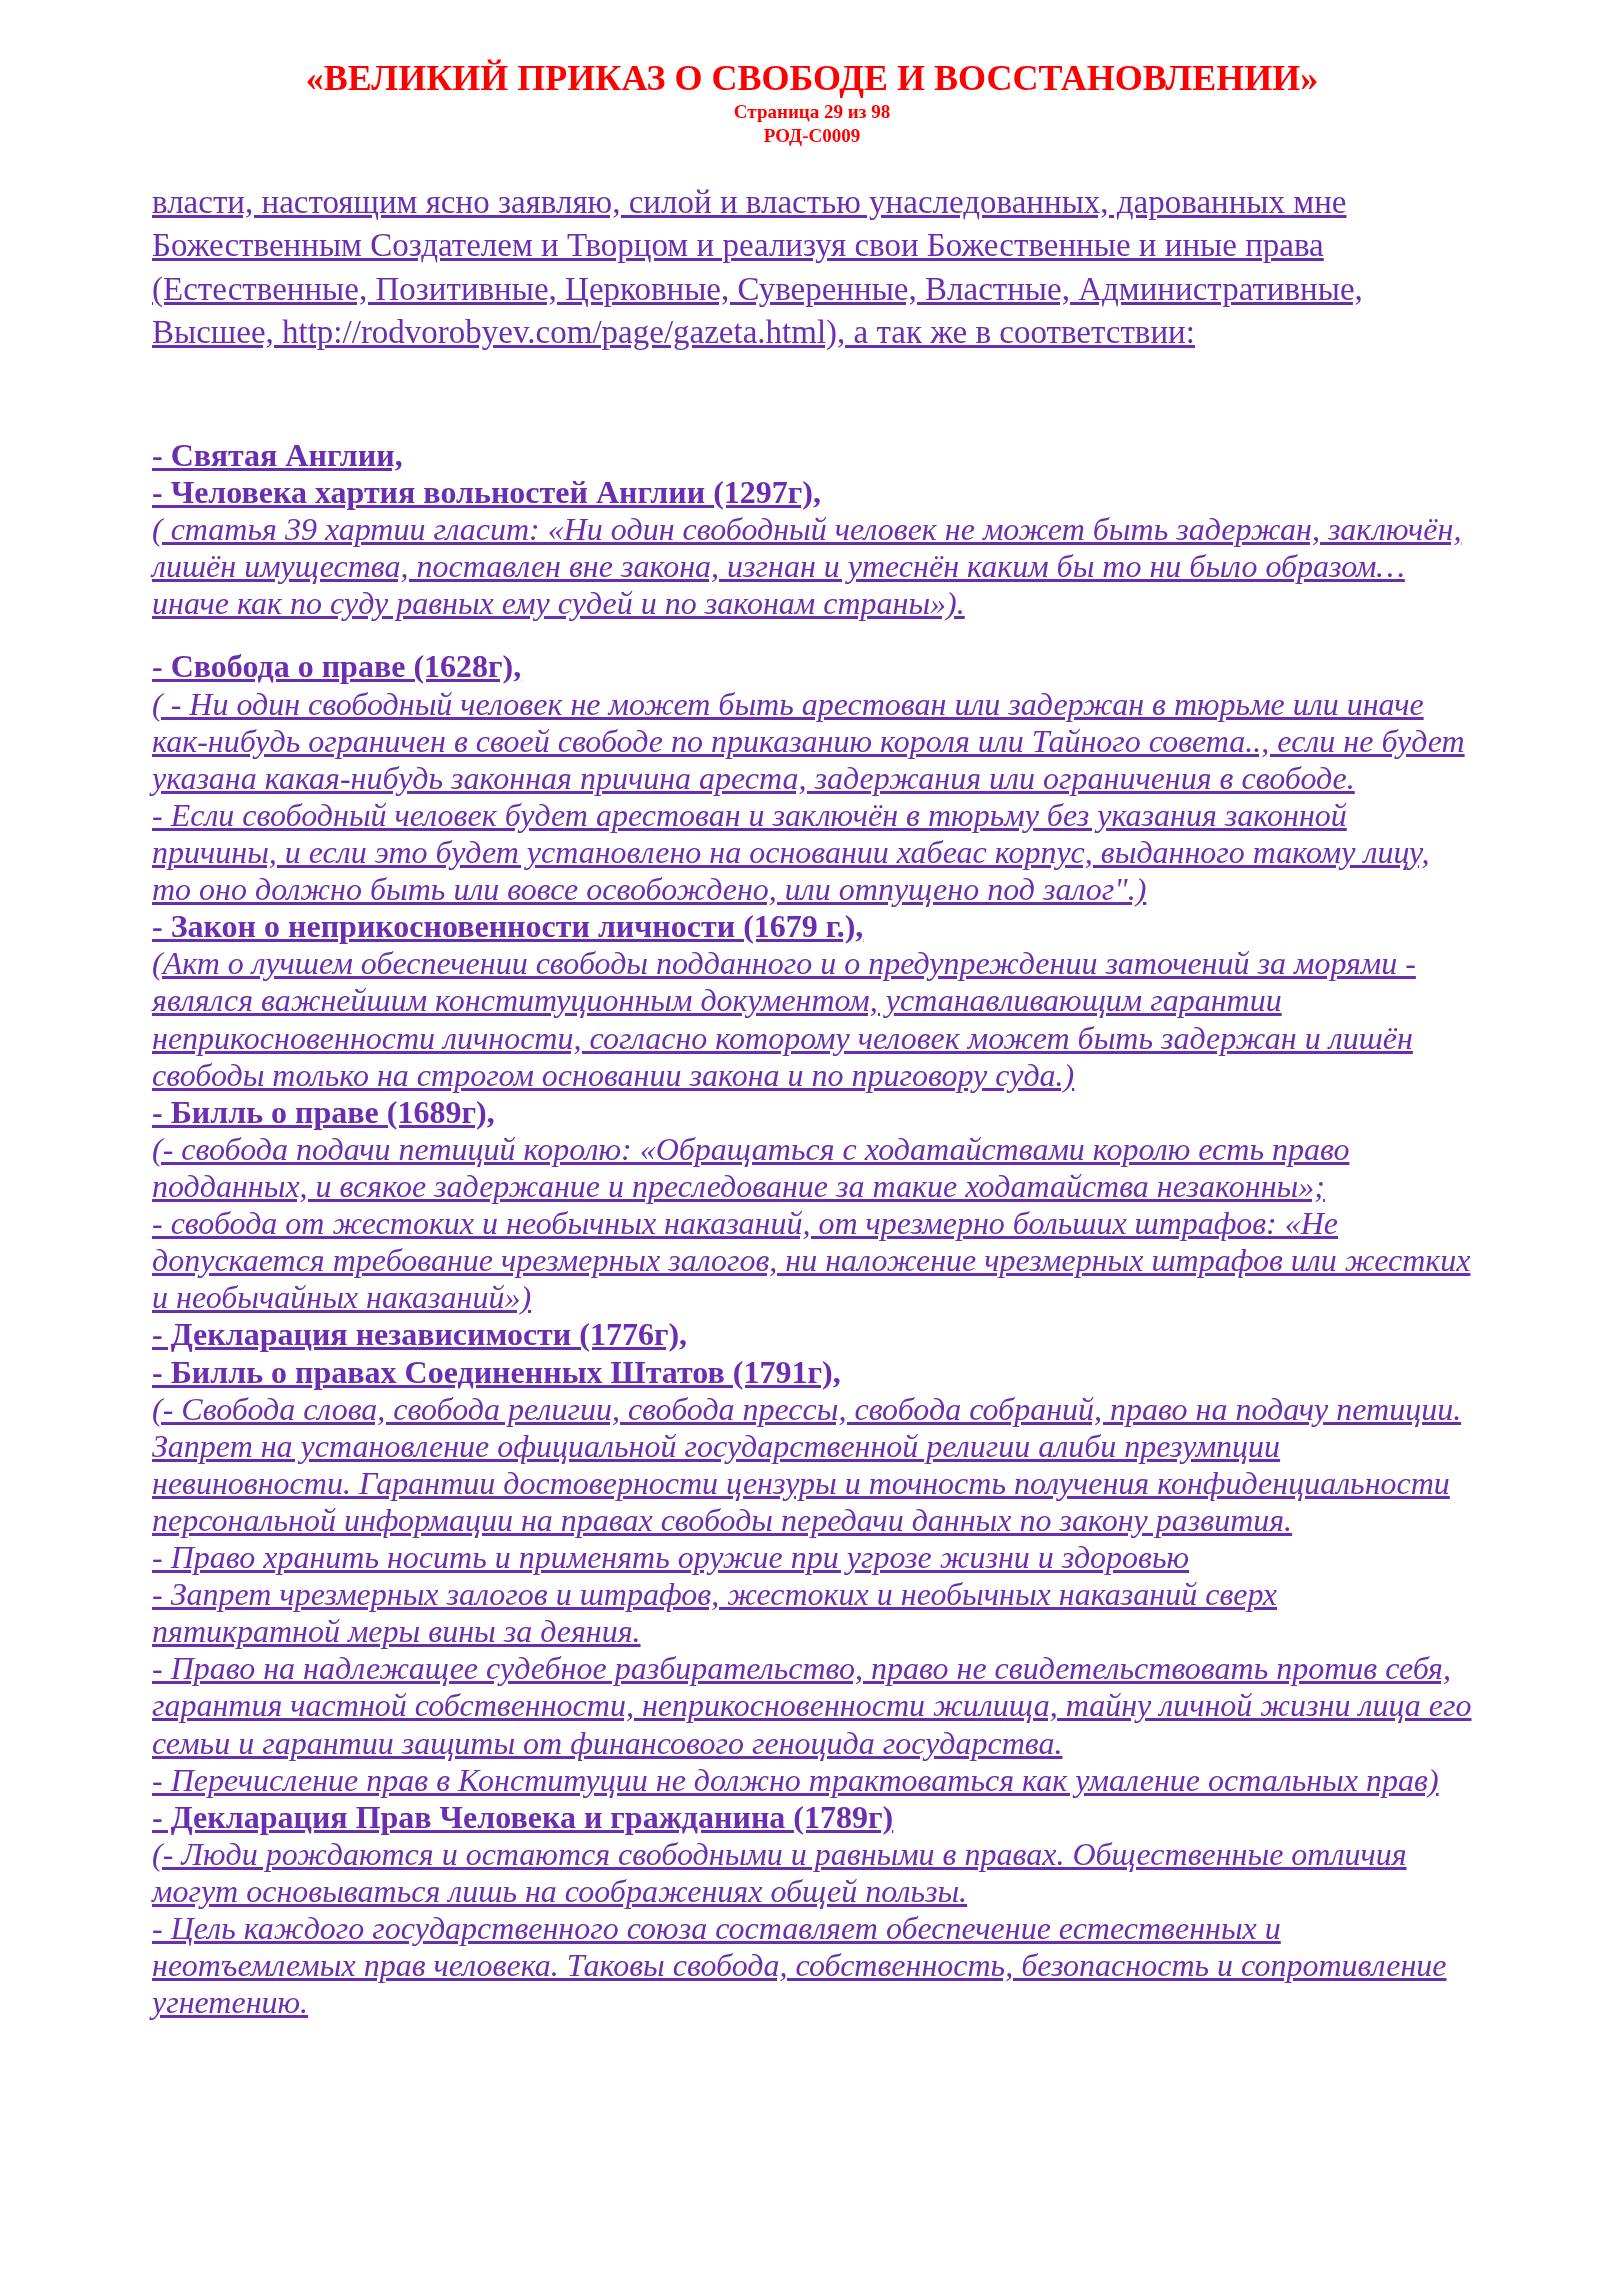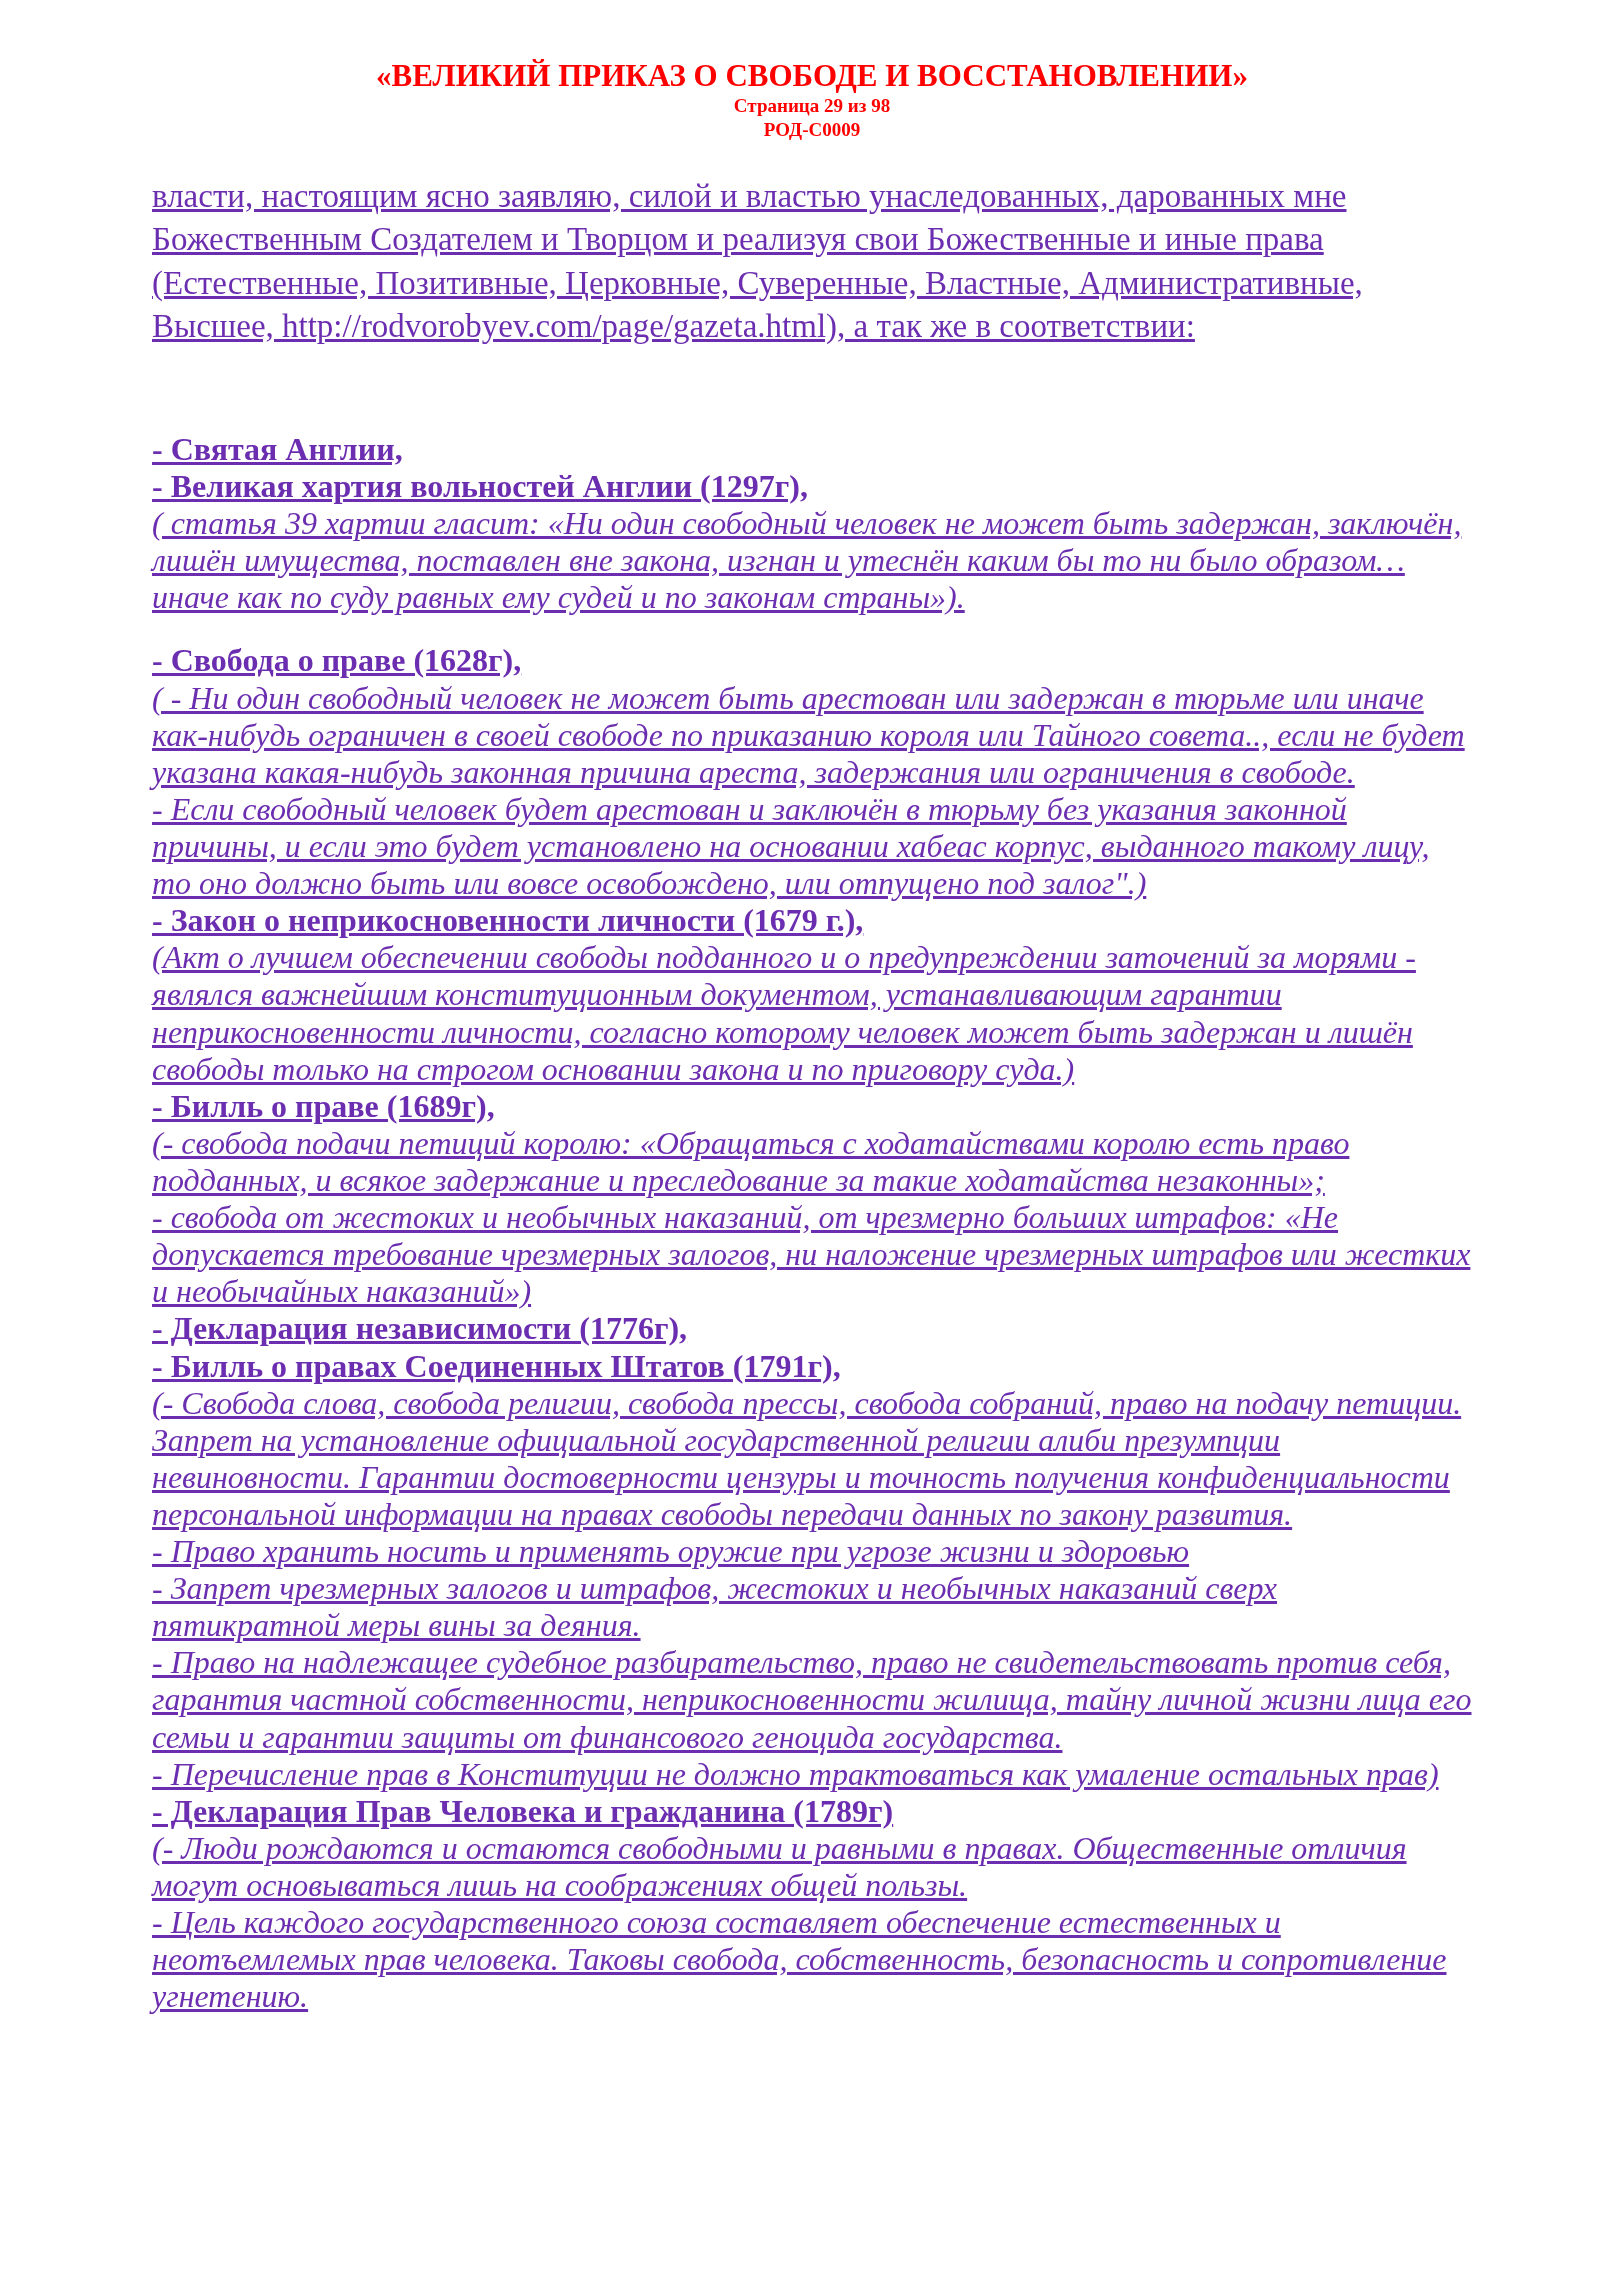--- a/index.html
+++ b/index.html
@@ -10,21 +10,21 @@
     background:#ffffff;
     padding:57px 149px 59px 152px;
     font-family:"Liberation Serif","DejaVu Serif",serif;
     color:#6c2eb0;
   }
   .header{
     text-align:center;
     color:#ff0000;
     font-weight:bold;
   }
-  .title{font-size:31px;line-height:1.2;}
+  .title{font-size:36px;line-height:1.2;}
   .subtitle{font-size:19px;line-height:1.25;}
   .doc-body{
     margin-top:33px;
     font-size:32px;
     line-height:1.16;
   }
   p{margin:0;text-decoration:underline;}
   .intro{
     font-size:33px;
     line-height:1.32;
@@ -42,21 +42,21 @@
   <div class="header">
     <div class="title">«ВЕЛИКИЙ ПРИКАЗ О СВОБОДЕ И ВОССТАНОВЛЕНИИ»</div>
     <div class="subtitle">Страница 29 из 98</div>
     <div class="subtitle">РОД-С0009</div>
   </div>
 
   <div class="doc-body">
     <p class="intro">власти, настоящим ясно заявляю, силой и властью унаследованных, дарованных мне Божественным Создателем и Творцом и реализуя свои Божественные и иные права (Естественные, Позитивные, Церковные, Суверенные, Властные, Административные, Высшее, http://rodvorobyev.com/page/gazeta.html), а так же  в соответствии:</p>
 
     <p class="b">- Святая Англии,</p>
-    <p class="b">- Великая хартия вольностей Англии (1297г),</p>
+    <p class="b">- Человека хартия вольностей Англии (1297г),</p>
     <p class="i mb">( статья 39 хартии гласит: «Ни один свободный человек не может быть задержан, заключён, лишён имущества, поставлен вне закона, изгнан и утеснён каким бы то ни было образом…  иначе как по суду равных ему судей и по законам страны»).</p>
     <p class="b">- Свобода о праве (1628г),</p>
     <p class="i">( - Ни один свободный человек не может быть арестован или задержан в тюрьме или иначе как-нибудь ограничен в своей свободе по приказанию короля или Тайного совета.., если не будет указана какая-нибудь законная причина ареста, задержания или ограничения в свободе.</p>
     <p class="i">- Если свободный человек будет арестован и заключён в тюрьму без указания законной причины, и если это будет установлено на основании хабеас корпус, выданного такому лицу, то оно должно быть или вовсе освобождено, или отпущено под залог".)</p>
     <p class="b">- Закон о неприкосновенности личности (1679 г.),</p>
     <p class="i">(Акт о лучшем обеспечении свободы подданного и о предупреждении заточений за морями - являлся важнейшим конституционным документом, устанавливающим гарантии неприкосновенности личности, согласно которому человек может быть задержан и лишён свободы только на строгом основании закона и по приговору суда.)</p>
     <p class="b">- Билль о праве (1689г),</p>
     <p class="i">(- свобода подачи петиций королю: «Обращаться с ходатайствами королю есть право подданных, и всякое задержание и преследование за такие ходатайства незаконны»;</p>
     <p class="i">- свобода от жестоких и необычных наказаний, от чрезмерно больших штрафов: «Не допускается требование чрезмерных залогов, ни наложение чрезмерных штрафов или жестких и необычайных наказаний»)</p>
     <p class="b">- Декларация независимости (1776г),</p>

